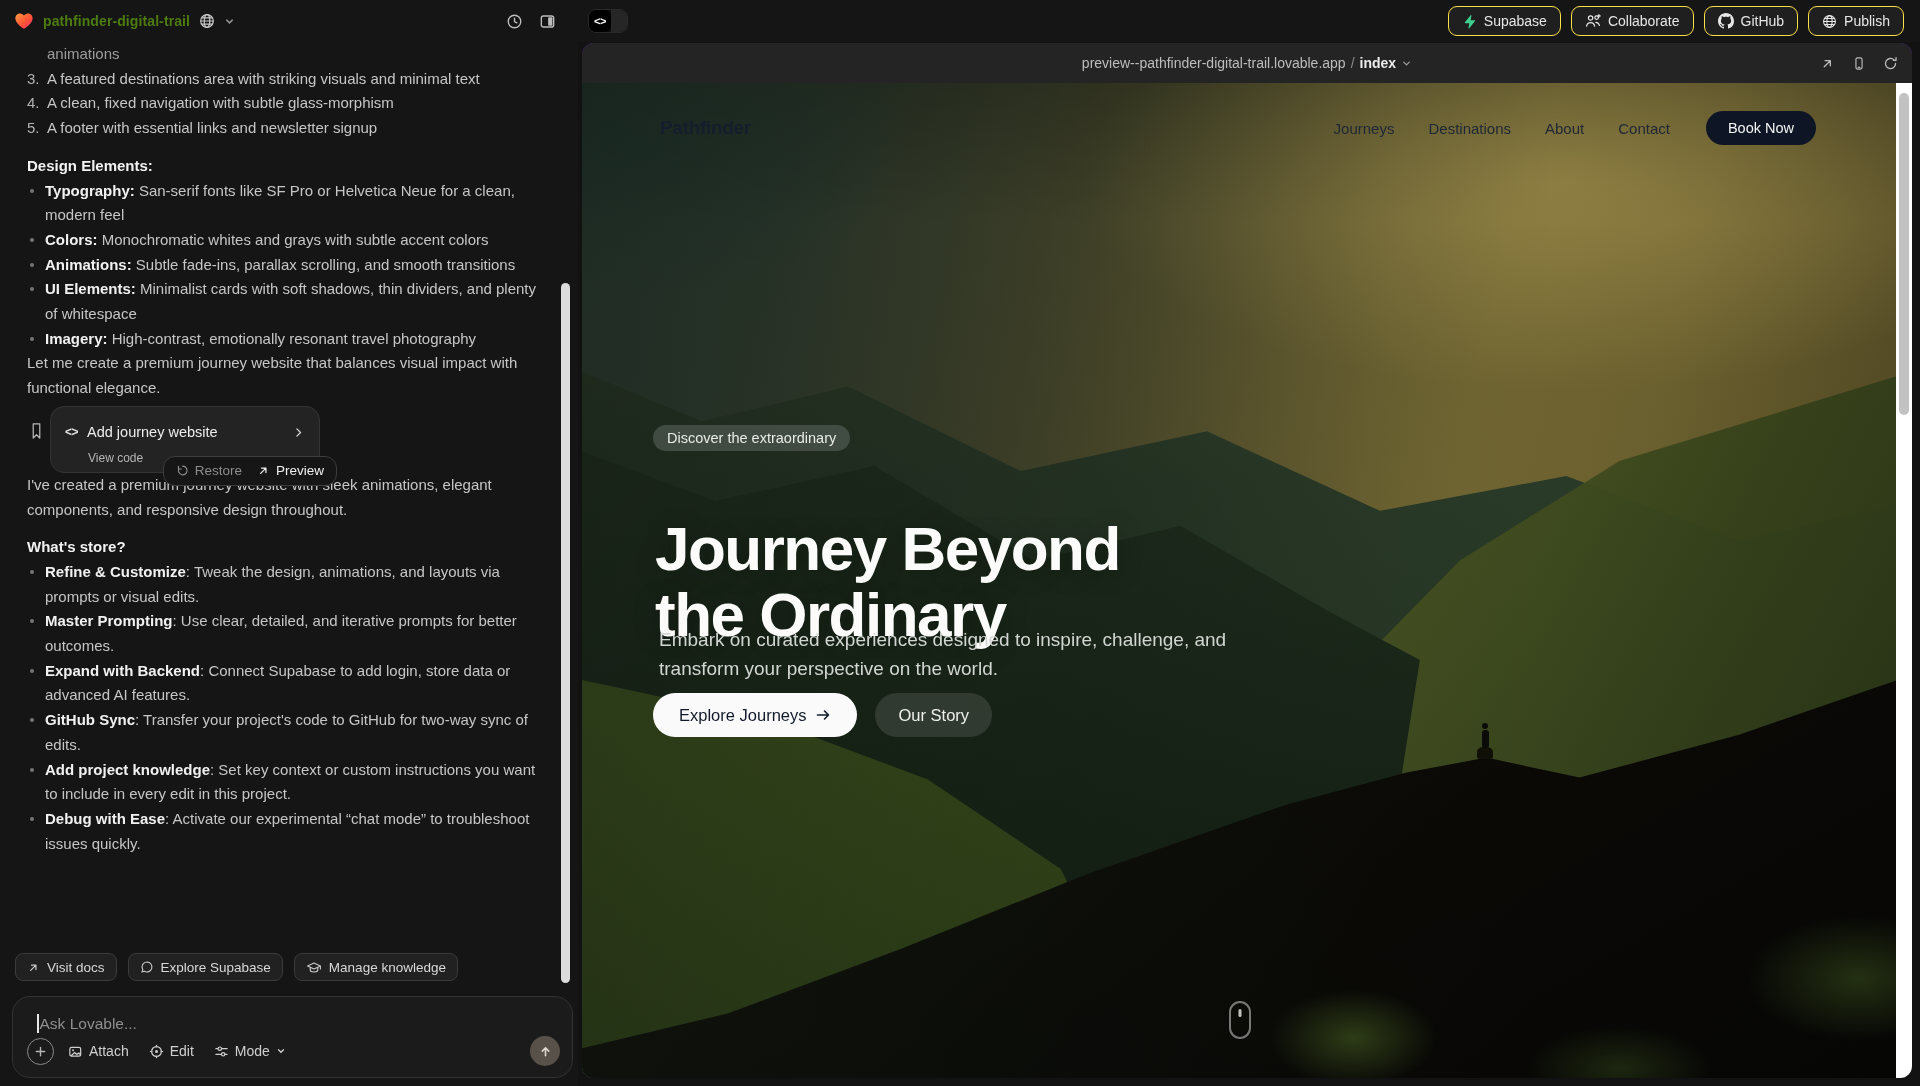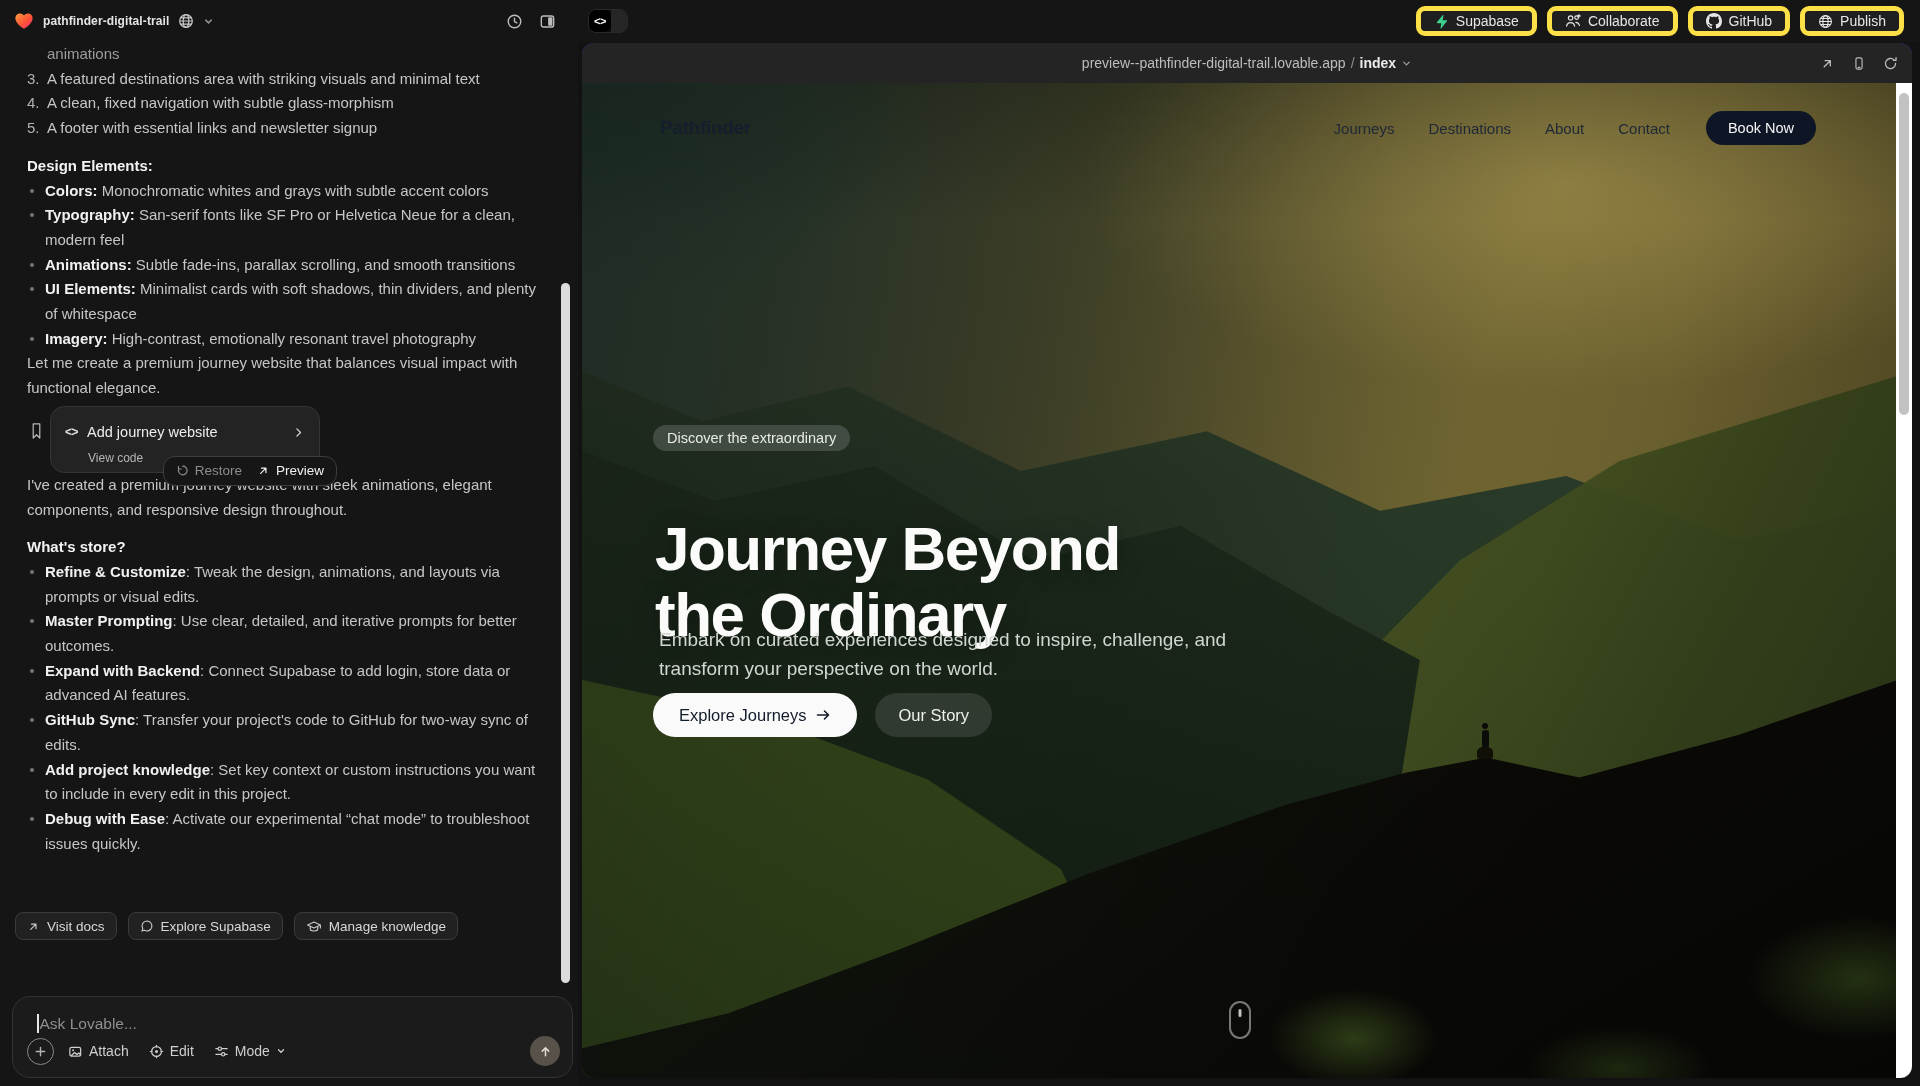--- a/index.html
+++ b/index.html
@@ -4,28 +4,28 @@
 <style>
   html,body{margin:0;padding:0;}
   body{
     width:1920px;height:1086px;position:relative;overflow:hidden;
     background:#121212;font-family:"Liberation Sans",sans-serif;
     -webkit-font-smoothing:antialiased;
   }
   
   .topbar{position:absolute;left:0;top:0;width:1920px;height:42px;background:#151515;}
   .tb-left{position:absolute;left:14px;top:0;height:42px;display:flex;align-items:center;gap:9px;}
-  .proj{font-size:12px;font-weight:700;color:#e5e5e5;letter-spacing:.1px;cursor:pointer;}
+  .proj{font-size:14px;font-weight:700;color:#4d7c0f;letter-spacing:.1px;cursor:pointer;}
   .tb-mid{position:absolute;left:506px;top:0;height:42px;display:flex;align-items:center;gap:16px;}
   .icon-btn{background:none;border:none;padding:0;color:#bdbdbd;cursor:pointer;display:flex;align-items:center;}
   .code-toggle{position:absolute;left:588px;top:9px;width:40px;height:24px;background:#0c0c0c;border-radius:8px;display:flex;align-items:center;cursor:pointer;border:1px solid #2a2a2a;box-sizing:border-box;}
   .ct-left{width:22px;height:22px;border-radius:7px;background:#000;color:#fff;font-size:11px;font-weight:700;display:flex;align-items:center;justify-content:center;letter-spacing:-.5px;}
   .ct-right{flex:1;height:22px;border-radius:0 7px 7px 0;background:#262626;}
   .tb-right{position:absolute;right:16px;top:6px;height:30px;display:flex;gap:10px;}
-  .tb-btn{display:flex;align-items:center;gap:7px;height:30px;padding:0 13px;background:#1f1f1f;border:5px solid #fde047;border-radius:9px;color:#e6e6e6;font-size:14px;font-family:inherit;cursor:pointer;}
+  .tb-btn{display:flex;align-items:center;gap:7px;height:30px;padding:0 13px;background:#1f1f1f;border:1px solid #fde047;border-radius:9px;color:#e6e6e6;font-size:14px;font-family:inherit;cursor:pointer;}
   
   .sidebar{position:absolute;left:0;top:42px;width:578px;height:1044px;background:#151515;}
   .chat{position:absolute;left:0;top:0;width:578px;height:905px;overflow:hidden;box-sizing:border-box;padding:0 28px 0 27px;font-size:15px;line-height:24.7px;color:#c6c6c6;}
   .clip-line{margin:-4px 0 0;padding-left:20px;color:#bdbdbd;opacity:.8;}
   ol.numlist,ul.blist{list-style:none;margin:0;padding:0;}
   ol.numlist{margin-top:0;}
   ol.numlist li,ul.blist li{display:flex;}
   .num{width:20px;flex:none;color:#b2b2b2;}
   .dot{width:18px;flex:none;position:relative;}
   .dot::before{content:"";position:absolute;left:3px;top:10px;width:4px;height:4px;border-radius:50%;background:#767676;}
@@ -44,21 +44,21 @@
   .gc-top{display:flex;align-items:center;gap:9px;padding:13px 14px 0 14px;}
   .gc-code{font-size:12px;font-weight:700;color:#e2e2e2;letter-spacing:-.5px;}
   .gc-title{font-size:14.5px;color:#ededed;font-weight:500;}
   .gc-chev{margin-left:auto;color:#d4d4d4;}
   .gc-sub{padding:1px 14px 0 37px;font-size:12px;color:#b5b5b5;cursor:pointer;}
   .gc-overlay{position:absolute;right:-18px;bottom:-14px;height:28px;display:flex;align-items:center;gap:15px;background:#161616;border:1px solid #3d3d3d;border-radius:12px;padding:0 12px;}
   .ov-btn{display:flex;align-items:center;gap:6px;background:none;border:none;font-family:inherit;font-size:13.5px;padding:0;cursor:pointer;}
   .ov-restore{color:#8d8d8d;}
   .ov-preview{color:#f0f0f0;}
   
-  .chips{position:absolute;left:15px;top:870px;display:flex;gap:11px;}
+  .chips{position:absolute;left:15px;top:911px;display:flex;gap:11px;}
   .chip{display:flex;align-items:center;gap:7px;height:28px;padding:0 11px;background:#212121;border:1px solid #3b3b3b;border-radius:8px;color:#d8d8d8;font-size:13.5px;font-family:inherit;cursor:pointer;}
   .chip svg{color:#c9c9c9;}
   
   .inputbox{position:absolute;left:12px;top:954px;width:561px;height:82px;background:#1b1b1b;border:1px solid #333;border-radius:18px;box-sizing:border-box;cursor:text;}
   .ph-row{position:absolute;left:24px;top:17px;display:flex;align-items:center;}
   .caret{width:1.5px;height:19px;background:#e8e8e8;margin-right:1px;}
   .ph{font-size:15.5px;color:#8f8f8f;}
   .in-row{position:absolute;left:14px;right:12px;bottom:11px;height:30px;display:flex;align-items:center;}
   .plus-btn{width:27px;height:27px;border-radius:50%;border:1.4px solid #8a8a8a;background:none;color:#b5b5b5;display:flex;align-items:center;justify-content:center;cursor:pointer;padding:0;margin-right:14px;}
   .tool{display:flex;align-items:center;gap:6px;background:none;border:none;color:#cfcfcf;font-size:14px;font-family:inherit;cursor:pointer;padding:0;margin-right:20px;}
@@ -218,26 +218,26 @@
           <span>A footer with essential links and newsletter signup</span>
         </li>
       </ol>
 
     <h3 class="m-design">Design Elements:</h3>
 
     <ul class="blist m-design">
 
         <li>
           <span class="dot"></span>
+          <p><b>Typography:</b><span> San-serif fonts like SF Pro or Helvetica Neue for a clean, modern feel</span></p>
+        </li>
+
+        <li>
+          <span class="dot"></span>
           <p><b>Colors:</b><span> Monochromatic whites and grays with subtle accent colors</span></p>
-        </li>
-
-        <li>
-          <span class="dot"></span>
-          <p><b>Typography:</b><span> San-serif fonts like SF Pro or Helvetica Neue for a clean, modern feel</span></p>
         </li>
 
         <li>
           <span class="dot"></span>
           <p><b>Animations:</b><span> Subtle fade-ins, parallax scrolling, and smooth transitions</span></p>
         </li>
 
         <li>
           <span class="dot"></span>
           <p><b>UI Elements:</b><span> Minimalist cards with soft shadows, thin dividers, and plenty of whitespace</span></p>

